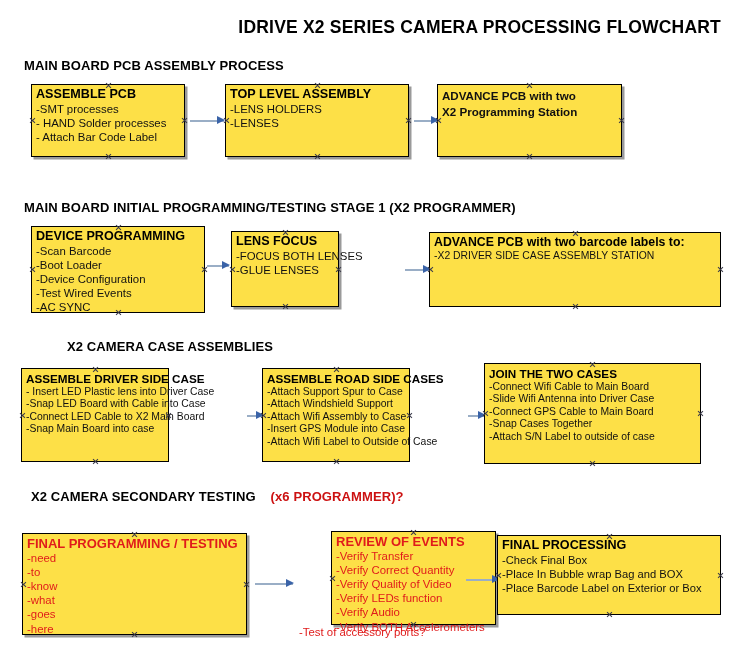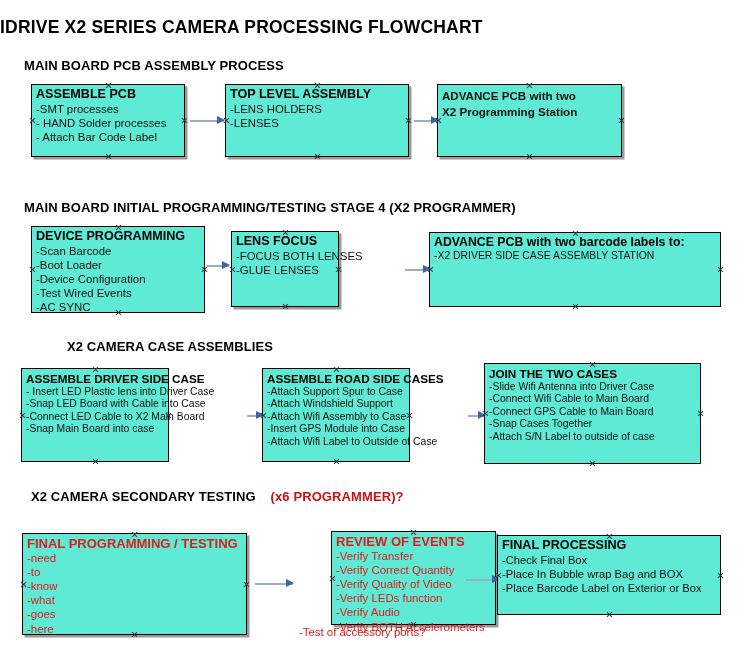--- a/index.html
+++ b/index.html
@@ -9,41 +9,41 @@
     font-family:"Liberation Sans", sans-serif;
     position:relative;
     overflow:hidden;
     -webkit-font-smoothing:antialiased;
   }
   .canvas{position:absolute;left:0;top:0;width:747px;height:662px;}
 
   .doc-title{
     position:absolute;
     left:0;top:17px;width:721px;
-    text-align:left;
+    text-align:right;
     font-size:17.5px;
     font-weight:bold;
     color:#000000;
     letter-spacing:.2px;
   }
 
   .section-head{
     position:absolute;
     font-size:13px;
     font-weight:bold;
     color:#000000;
     white-space:nowrap;
     letter-spacing:.1px;
   }
   .section-head .accent{color:#cc1111;}
 
   
   .box{
     position:absolute;
-    background:#5eead4;
+    background:#fde047;
     border:1.2px solid #000000;
     box-sizing:border-box;
     box-shadow:2.5px 2.5px 0 #9a9a9a;
     overflow:visible;
     padding-left:8px;
   }
   .box.shadowless{box-shadow:none;}
   .box .title{
     font-size:11.7px;
     font-weight:bold;
@@ -153,21 +153,21 @@
       <div class="line">ADVANCE PCB with two</div>
       <div class="line">X2 Programming Station</div>
     </div>
     <span class="hx" style="left:50%;top:0;"></span>
     <span class="hx" style="left:50%;top:100%;"></span>
     <span class="hx" style="left:0;top:50%;"></span>
     <span class="hx" style="left:100%;top:50%;"></span>
   </div>
 
   <div class="section-head" style="left:24px;top:200px;">
-    <span>MAIN BOARD INITIAL PROGRAMMING/TESTING STAGE 4 (X2 PROGRAMMER)</span>
+    <span>MAIN BOARD INITIAL PROGRAMMING/TESTING STAGE 1 (X2 PROGRAMMER)</span>
   </div>
 
   <div class="box b-big shadowless" style="left:31px;top:226px;width:174px;height:87px;">
     <div class="inner">
       <div class="title">DEVICE PROGRAMMING</div>
       <div class="line">-Scan Barcode</div>
       <div class="line">-Boot Loader</div>
       <div class="line">-Device Configuration</div>
       <div class="line">-Test Wired Events</div>
       <div class="line">-AC SYNC</div>
@@ -250,22 +250,22 @@
   </div>
 
   <div class="arrow" style="left:468px;top:411px;width:17px;">
     <span class="shaft"></span>
     <span class="head"></span>
   </div>
 
   <div class="box shadowless" style="left:484px;top:363px;width:217px;height:101px;">
     <div class="inner">
       <div class="title">JOIN THE TWO CASES</div>
+      <div class="line">-Connect Wifi Cable to Main Board</div>
       <div class="line">-Slide Wifi Antenna into Driver Case</div>
-      <div class="line">-Connect Wifi Cable to Main Board</div>
       <div class="line">-Connect GPS Cable to Main Board</div>
       <div class="line">-Snap Cases Together</div>
       <div class="line">-Attach S/N Label to outside of case</div>
     </div>
     <span class="hx" style="left:50%;top:0;"></span>
     <span class="hx" style="left:50%;top:100%;"></span>
     <span class="hx" style="left:0;top:50%;"></span>
     <span class="hx" style="left:100%;top:50%;"></span>
   </div>
 

